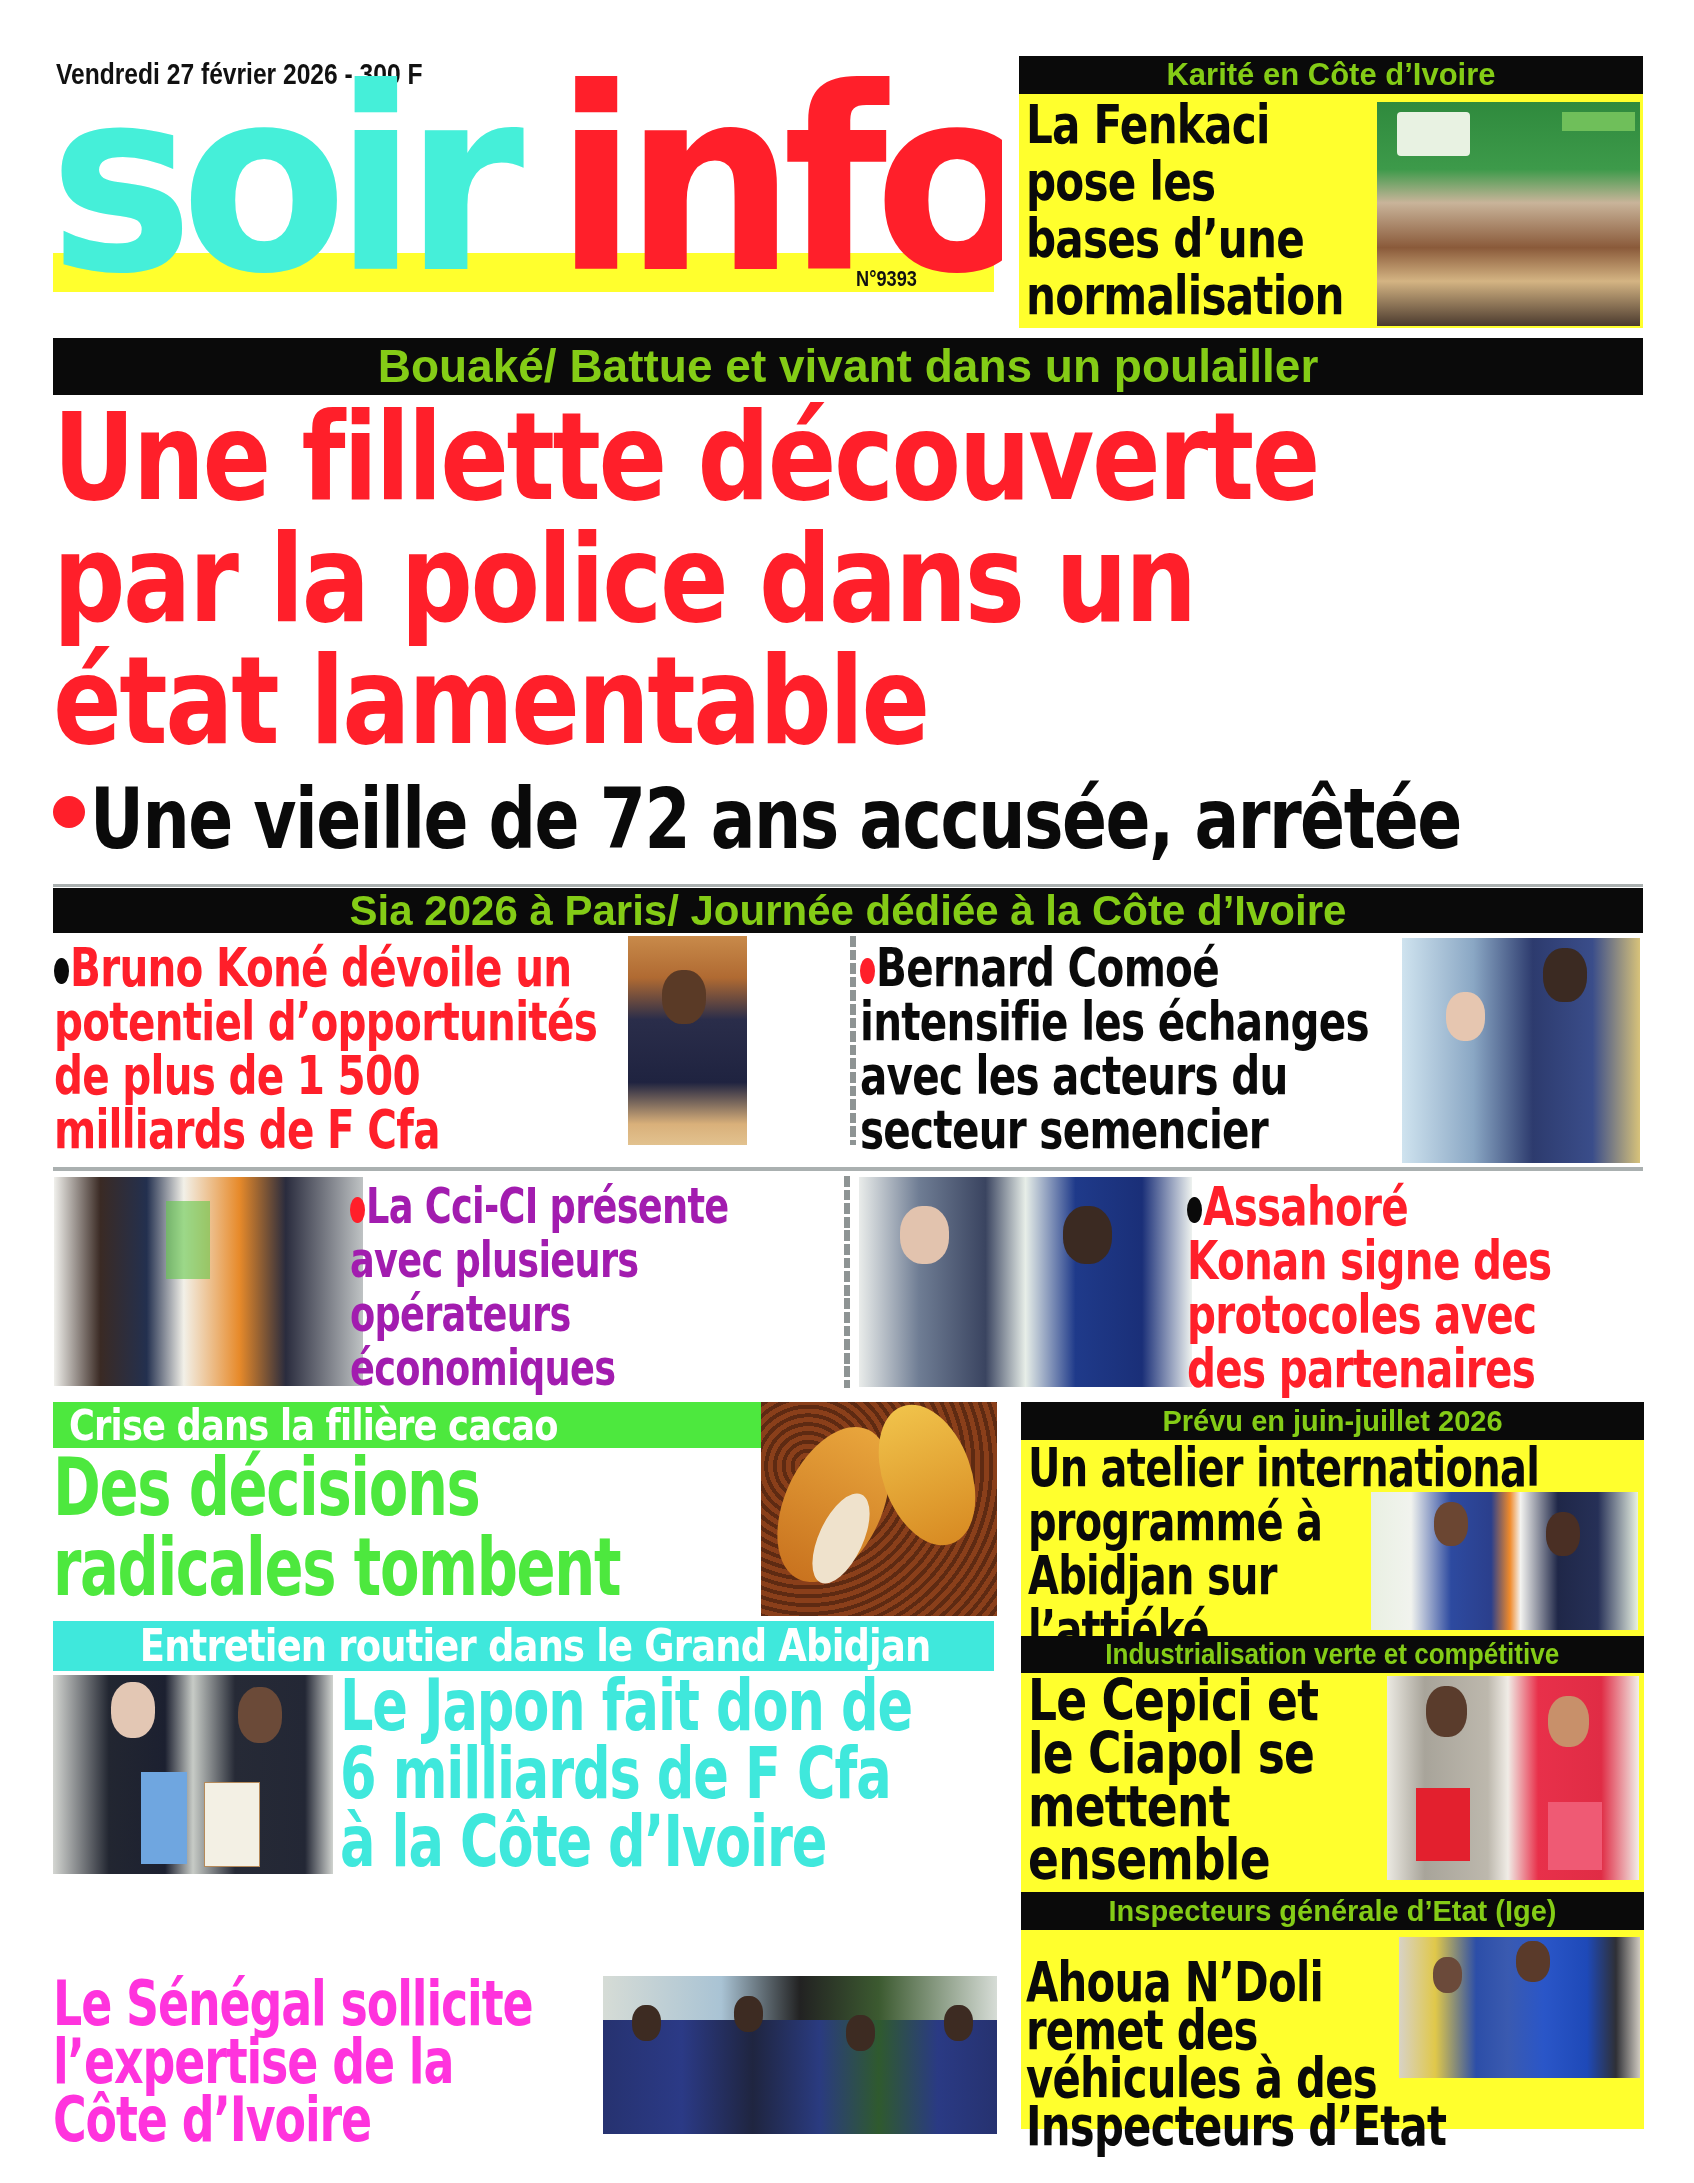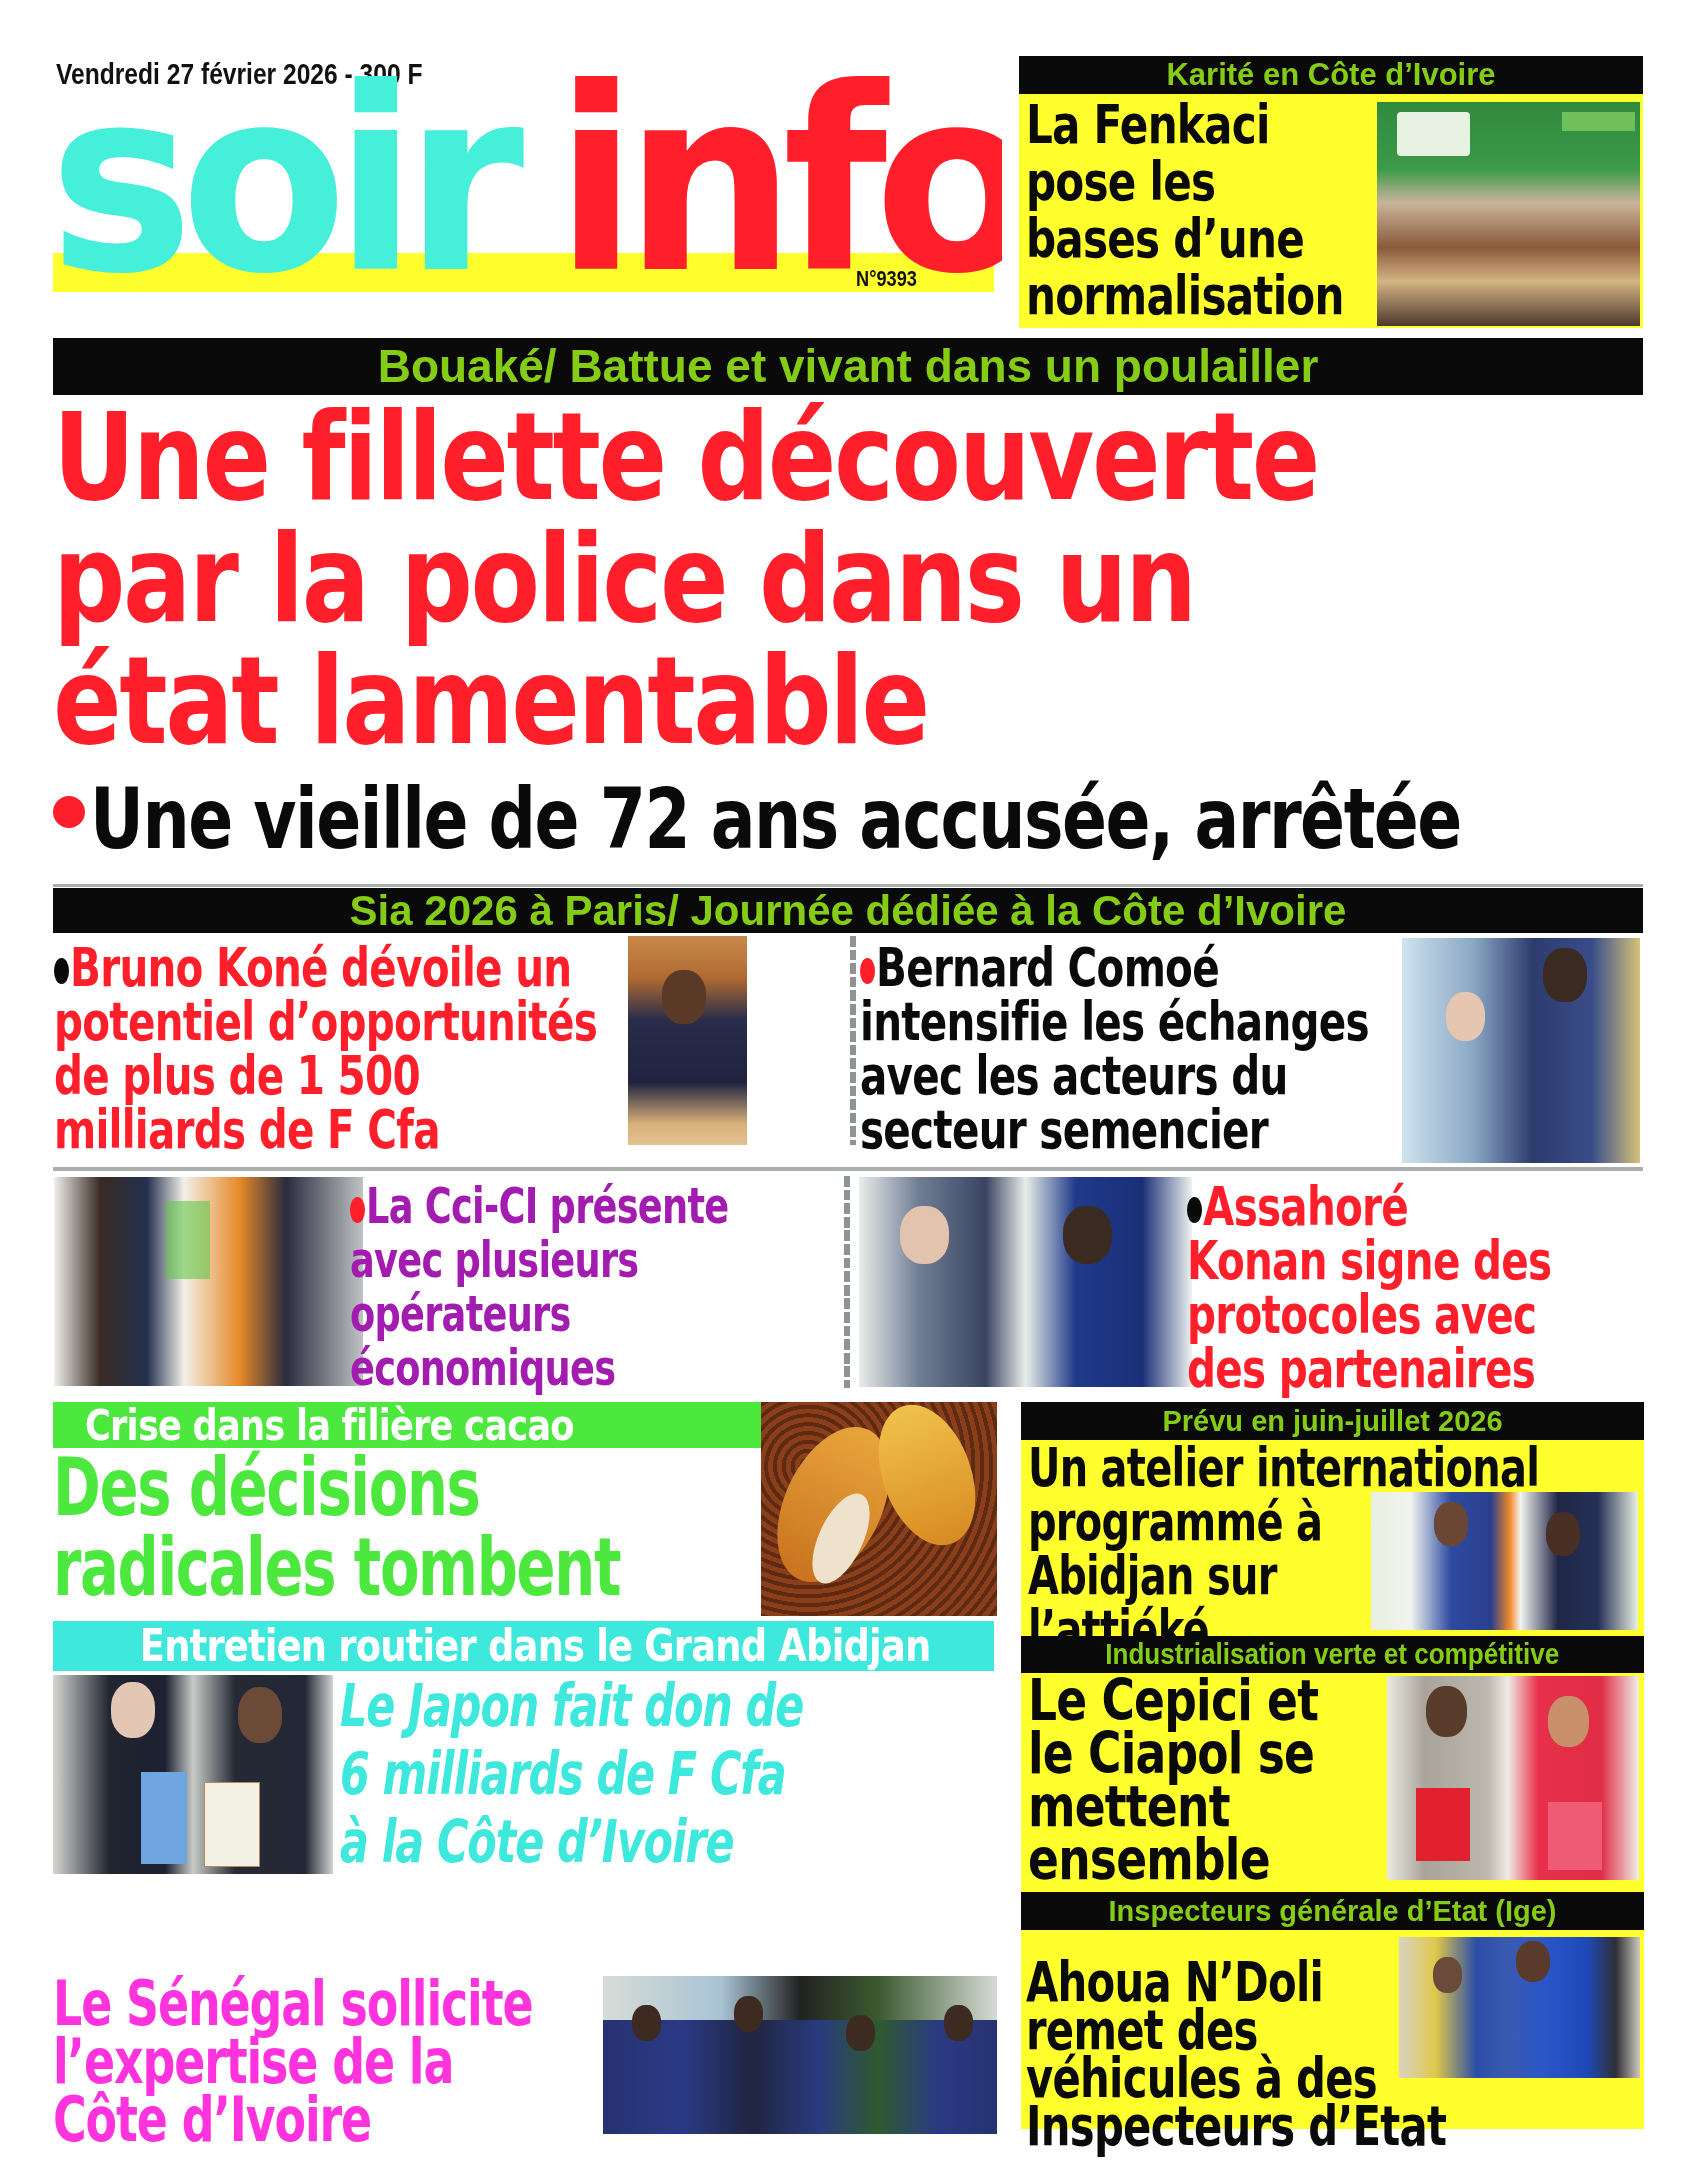--- a/index.html
+++ b/index.html
@@ -115,21 +115,21 @@
   <div style="position:absolute; left:204px; top:29px; width:49px; height:58px; border-radius:45%; background:#3b2a22;"></div>
 </div>
 <div class="abs" style="left:1187px; top:1180px; width:457px; font-size:54px; line-height:54px; color:#ff1f2a;">
   <span class="line hl" style="transform:scaleX(0.75); transform-origin:left;"><span class="dot" style="width:19.5px; height:26px; background:#0a0a0a; margin-right:1.9px;"></span><span>Assahoré</span></span>
   <span class="line hl" style="transform:scaleX(0.75); transform-origin:left;">Konan signe des</span>
   <span class="line hl" style="transform:scaleX(0.75); transform-origin:left;">protocoles avec</span>
   <span class="line hl" style="transform:scaleX(0.75); transform-origin:left;">des partenaires</span>
 </div>
 
 <div class="abs" style="left:53px; top:1402px; width:944px; height:214px;">
-  <div class="abs" style="left:0; top:0; width:708px; height:46px; background:#4de83e; color:#fff; font-weight:bold; font-size:43px; line-height:46px; white-space:nowrap; overflow:hidden;padding-left:16px;">
+  <div class="abs" style="left:0; top:0; width:708px; height:46px; background:#4de83e; color:#fff; font-weight:bold; font-size:43px; line-height:46px; white-space:nowrap; overflow:hidden;">
     <span class="hl" style="display:inline-block; padding-left:19.5px; transform:scaleX(0.82); transform-origin:left;">Crise dans la filière cacao</span>
   </div>
   <div class="abs" style="left:0; top:46px; width:710px; color:#4de83e; font-size:80px; line-height:80px;">
     <span class="line hl" style="transform:scaleX(0.72); transform-origin:left; letter-spacing:-1.9px;">Des décisions</span>
     <span class="line hl" style="transform:scaleX(0.72); transform-origin:left; letter-spacing:-1.9px;">radicales tombent</span>
   </div>
   <div class="photo" style="left:708px; top:0; width:236px; height:214px;
               background:repeating-radial-gradient(circle at 20% 30%,#8a3f1a 0 4.9px,#5e2a12 4.9px 8.8px);" title="Cabosses et fèves de cacao">
     <div style="position:absolute; left:24px; top:19.5px; width:97px; height:165px; border-radius:50%; background:linear-gradient(180deg,#e8a53c,#c9731f); transform:rotate(25deg);"></div>
     <div style="position:absolute; left:122px; top:0; width:88px; height:146px; border-radius:50%; background:linear-gradient(180deg,#f0c24a,#d88b23); transform:rotate(-20deg);"></div>
@@ -141,21 +141,21 @@
   <div class="abs" style="left:0; top:0; width:941px; height:50px; background:#3fe8dc; color:#fff; font-size:45px; line-height:50px; text-align:center; white-space:nowrap; overflow:hidden;">
     <span class="hl" style="display:inline-block; transform:scaleX(0.82);">Entretien routier dans le Grand Abidjan</span>
   </div>
   <div class="photo" style="left:0; top:54px; width:280px; height:199px;
               background:linear-gradient(90deg,#d4d6d2 0%,#222631 20%,#1c2030 40%,#c7cbc6 50%,#262a36 65%,#232735 90%,#d0d3cf 100%);" title="Remise de documents JICA">
     <div style="position:absolute; left:58px; top:7.3px; width:44px; height:56px; border-radius:45%; background:#e3c7b4;"></div>
     <div style="position:absolute; left:185px; top:12px; width:44px; height:56px; border-radius:45%; background:#6b4a38;"></div>
     <div style="position:absolute; left:88px; top:97px; width:46px; height:92px; background:#6fa6e0;"></div>
     <div style="position:absolute; left:151px; top:107px; width:54px; height:83px; background:#f3f0e4; border:1.5px solid #b58a5a;"></div>
   </div>
-  <div class="abs" style="left:287px; top:51px; width:657px; color:#3fe8dc; font-size:58px; line-height:68px;font-style:italic;">
+  <div class="abs" style="left:287px; top:51px; width:657px; color:#3fe8dc; font-size:71px; line-height:68px;">
     <span class="line hl" style="transform:scaleX(0.74); transform-origin:left; letter-spacing:-1.5px;">Le Japon fait don de</span>
     <span class="line hl" style="transform:scaleX(0.74); transform-origin:left; letter-spacing:-1.5px;">6 milliards de F Cfa</span>
     <span class="line hl" style="transform:scaleX(0.74); transform-origin:left; letter-spacing:-1.5px;">à la Côte d’Ivoire</span>
   </div>
 </div>
 
 <div class="abs" style="left:53px; top:1884px; width:944px; height:253px;">
   <div class="abs" style="left:0; top:91px; width:559px; color:#ff33dd; font-size:62px; line-height:58px;">
     <span class="line hl" style="transform:scaleX(0.74); transform-origin:left; letter-spacing:-1.5px;">Le Sénégal sollicite</span>
     <span class="line hl" style="transform:scaleX(0.74); transform-origin:left; letter-spacing:-1.5px;">l’expertise de la</span>

